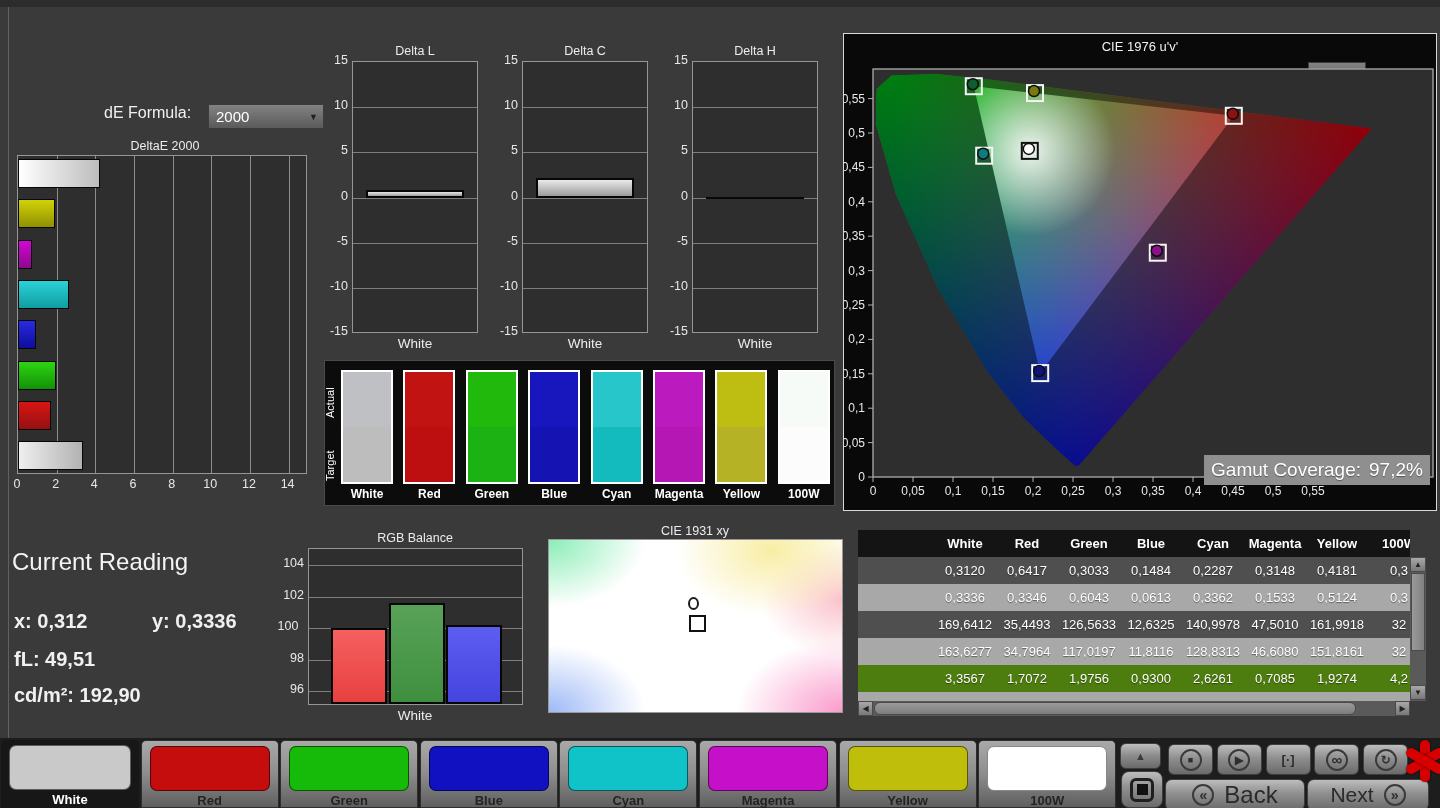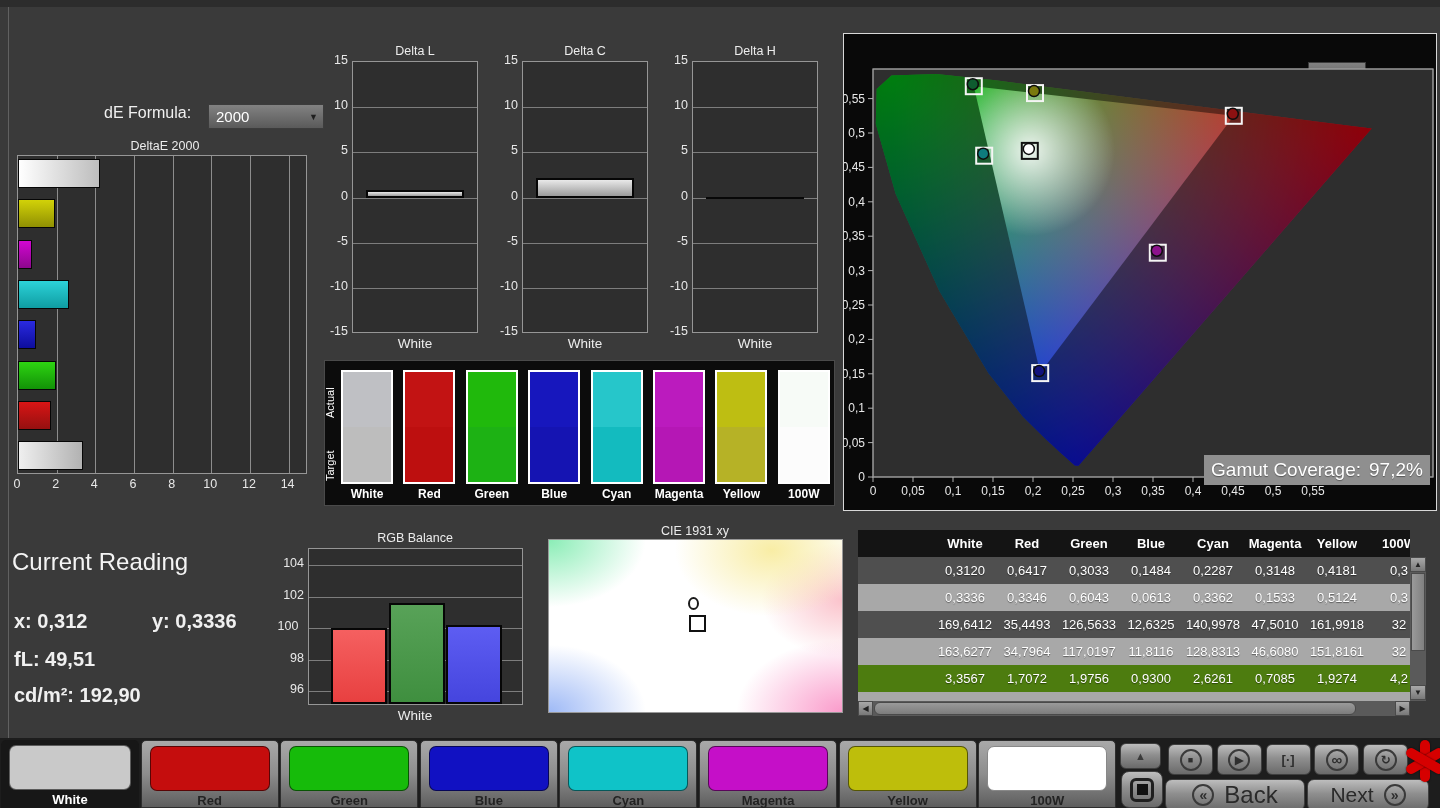--- a/index.html
+++ b/index.html
@@ -173,20 +173,21 @@
       </div>
       <div class="swlab" style="left: 384.4px; top: 126px; width: 64px; position: absolute;">Yellow</div>
       <div style="left: 452.8px; top: 9px; width: 52px; height: 114px; border: 2px solid rgb(255, 255, 255); box-sizing: border-box; position: absolute;">
         <div style="position: absolute; left: 0px; top: 0px; right: 0px; height: 50%; background: rgb(247, 251, 247);"></div>
         <div style="position: absolute; left: 0px; bottom: 0px; right: 0px; height: 50%; background: rgb(252, 252, 252);"></div>
       </div>
       <div class="swlab" style="left: 446.8px; top: 126px; width: 64px; position: absolute;">100W</div>
     </div>
 
   <div class="abs" id="gamut-panel" style="left:843px;top:33px;width:594px;height:478px;background:#090909;border:1px solid #d8d8d8;box-sizing:border-box;">
+    <div class="abs ctr txt" style="left:0;top:5px;width:100%;font-size:13px;">CIE 1976 u'v'</div>
     <div class="abs txt" style="left:340px;top:31px;width:120px;text-align:right;font-size:15px;">Gamut coverage:</div>
     <div class="dd" style="left:464px;top:28px;width:58px;height:25px;">
       <span style="font-size:13px;padding-left:6px;">u'v'</span>
       <span class="arr">▼</span>
     </div>
     <svg id="cie-svg" width="594" height="478" style="position:absolute;left:0;top:0;">
         <defs>
       <radialGradient id="gR" gradientUnits="userSpaceOnUse" cx="527.72" cy="94.52800000000002" r="480">
       <stop offset="0" stop-color="#ff0000"></stop>
             <stop offset="1" stop-color="#000"></stop>

